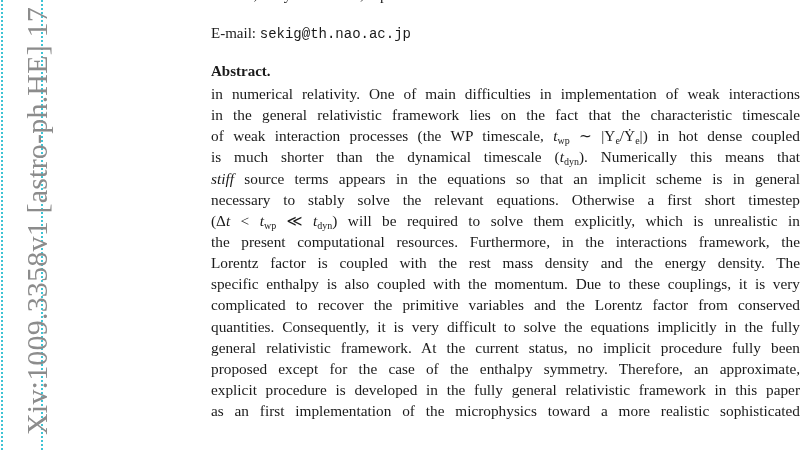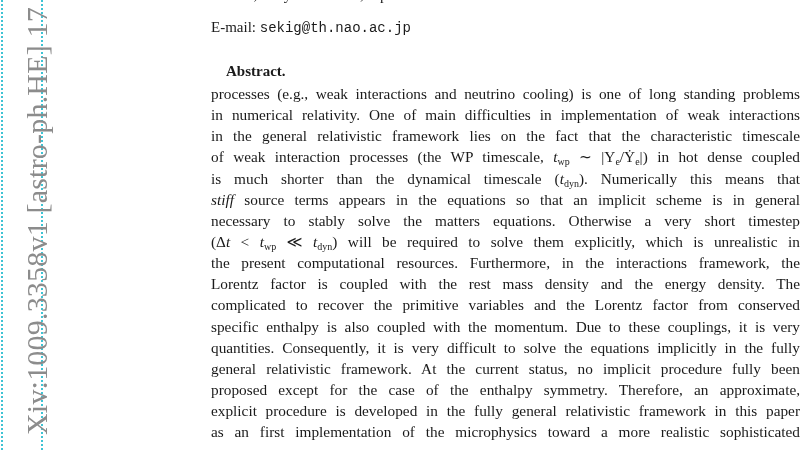--- a/index.html
+++ b/index.html
@@ -56,32 +56,32 @@
       left: 0;
       top: -13px;
       font-family: "Liberation Serif", serif;
       font-size: 15px;
       white-space: nowrap;
       color: #1a1a1a;
     }
     .email-line {
       position: absolute;
       left: 0;
-      top: 19px;
+      top: 25px;
       font-family: "Liberation Serif", serif;
       font-size: 15px;
       white-space: nowrap;
     }
     .email-line .mono {
       font-family: "Liberation Mono", "DejaVu Sans Mono", monospace;
       font-size: 14px;
     }
     .abstract-heading {
       position: absolute;
-      left: 15px;
+      left: 0;
       top: 63px;
       font-family: "Liberation Serif", serif;
       font-weight: bold;
       font-size: 15px;
       white-space: nowrap;
     }
     .abstract-body {
       position: absolute;
       left: 0;
       top: 83px;
@@ -117,31 +117,30 @@
   <div class="addr-line">Mitaka, Tokyo 181-8588, Japan</div>
 
   <div class="email-line">
     <span>E-mail:</span>
     <span class="mono">sekig@th.nao.ac.jp</span>
   </div>
 
   <div class="abstract-heading">Abstract.</div>
 
   <div class="abstract-body">
-    <span class="abs-line">processes (e.g., weak interactions and neutrino cooling) is one of long standing problems</span>
     <span class="abs-line">in numerical relativity. One of main difficulties in implementation of weak interactions</span>
     <span class="abs-line">in the general relativistic framework lies on the fact that the characteristic timescale</span>
     <span class="abs-line"><span>of weak interaction processes (the WP timescale, </span><em>t</em><sub>wp</sub><span> ∼ |Y</span><sub>e</sub><span>/Ẏ</span><sub>e</sub><span>|) in hot dense coupled</span></span>
     <span class="abs-line"><span>is much shorter than the dynamical timescale (</span><em>t</em><sub>dyn</sub><span>).  Numerically this means that</span></span>
     <span class="abs-line"><em>stiff</em><span> source terms appears in the equations so that an implicit scheme is in general</span></span>
-    <span class="abs-line">necessary to stably solve the matters equations. Otherwise a very short timestep</span>
+    <span class="abs-line">necessary to stably solve the relevant equations. Otherwise a first short timestep</span>
     <span class="abs-line"><span>(Δ</span><em>t</em><span> &lt; </span><em>t</em><sub>wp</sub><span> ≪ </span><em>t</em><sub>dyn</sub><span>) will be required to solve them explicitly, which is unrealistic in</span></span>
     <span class="abs-line">the present computational resources. Furthermore, in the interactions framework, the</span>
     <span class="abs-line">Lorentz factor is coupled with the rest mass density and the energy density. The</span>
+    <span class="abs-line">specific enthalpy is also coupled with the momentum. Due to these couplings, it is very</span>
     <span class="abs-line">complicated to recover the primitive variables and the Lorentz factor from conserved</span>
-    <span class="abs-line">specific enthalpy is also coupled with the momentum. Due to these couplings, it is very</span>
     <span class="abs-line">quantities. Consequently, it is very difficult to solve the equations implicitly in the fully</span>
     <span class="abs-line">general relativistic framework. At the current status, no implicit procedure fully been</span>
     <span class="abs-line">proposed except for the case of the enthalpy symmetry. Therefore, an approximate,</span>
     <span class="abs-line">explicit procedure is developed in the fully general relativistic framework in this paper</span>
     <span class="abs-line">as an first implementation of the microphysics toward a more realistic sophisticated</span>
   </div>
 </div>
 
 </body></html>

